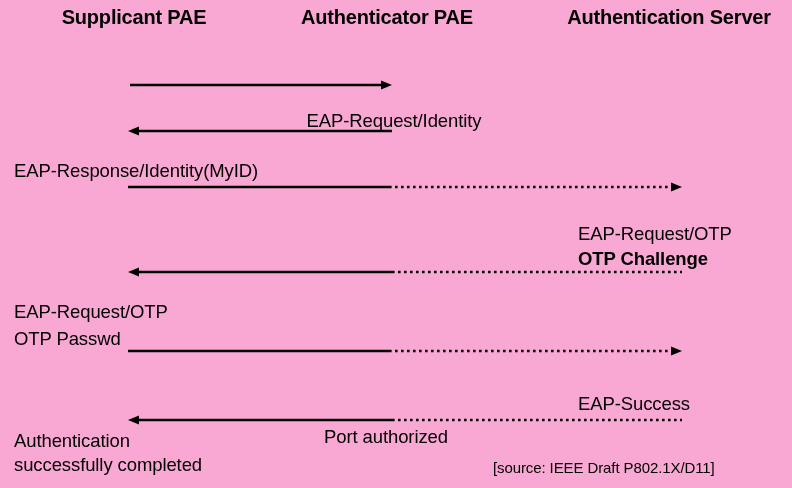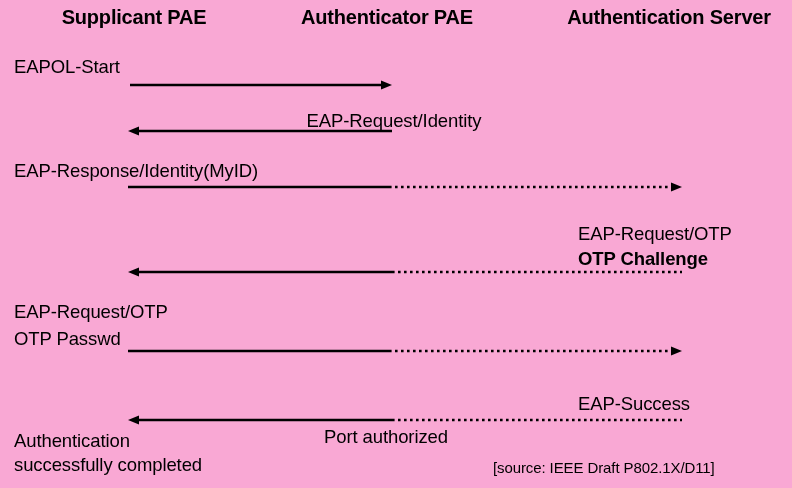--- a/index.html
+++ b/index.html
@@ -57,21 +57,20 @@
 </style>
 </head>
 <body>
 
 <div id="canvas">
 
   <div class="col-header" id="hdr-0" style="left: 134px; top: 6px;">Supplicant PAE</div>
   <div class="col-header" id="hdr-1" style="left: 387px; top: 6px;">Authenticator PAE</div>
   <div class="col-header" id="hdr-2" style="left: 669px; top: 6px;">Authentication Server</div>
 
-  <div class="msg-label" id="lbl-m0" style="left: 14px; top: 56px;">EAPOL-Start</div>
 
   <div class="msg-label" id="lbl-m2" style="left: 14px; top: 160px;">EAP-Response/Identity(MyID)</div>
 
   <div class="msg-label center-align" id="lbl-m1" style="left: 394px; top: 110px;">EAP-Request/Identity</div>
 
   <div class="msg-label" id="lbl-m3" style="left: 578px; top: 223px;">EAP-Request/OTP</div>
   <div class="msg-label" id="lbl-m3b" style="left: 578px; top: 248px; font-weight: bold;">OTP Challenge</div>
 
   <div class="msg-label" id="lbl-m4" style="left: 14px; top: 301px;">EAP-Request/OTP</div>
   <div class="msg-label" id="lbl-m4b" style="left: 14px; top: 328px;">OTP Passwd</div>

